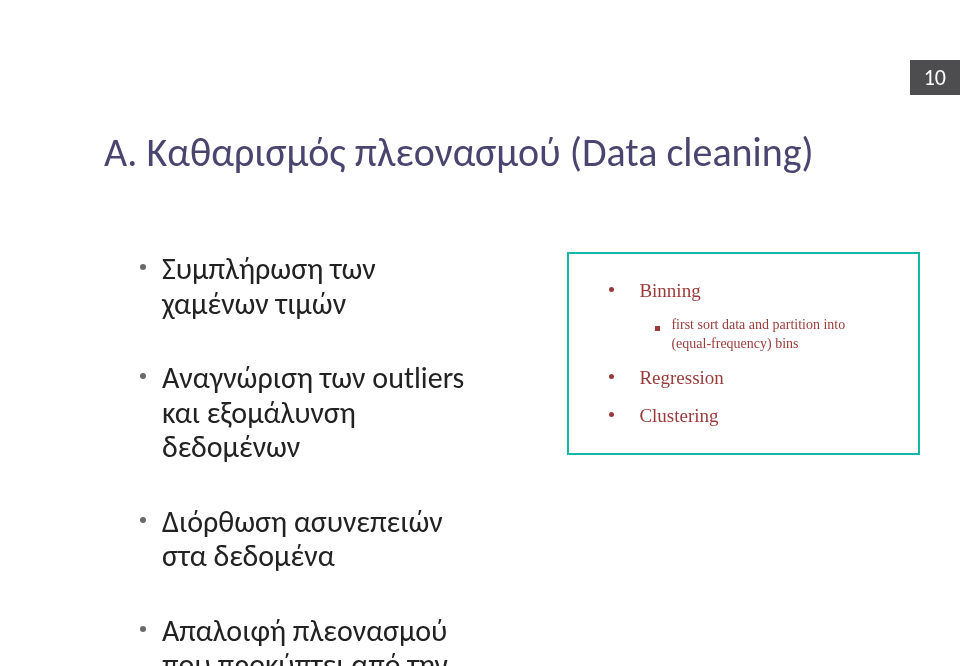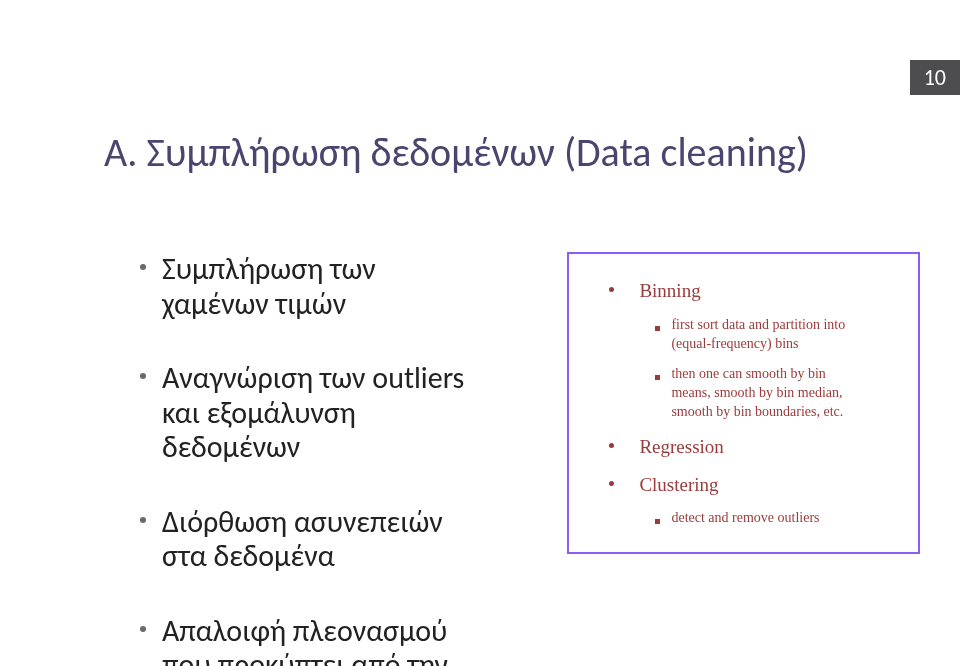--- a/index.html
+++ b/index.html
@@ -61,21 +61,21 @@
     content: '';
     position: absolute;
     left: 0;
     top: 12px;
     width: 6px;
     height: 6px;
     border-radius: 50%;
     background: #6a6a6a;
   }
   .box {
-    border: 2px solid #8b5cf6;
+    border: 2px solid #14b8a6;
     padding: 12px 12px 12px 16px;
   }
   .rbullets {
     list-style: none;
     color: #9a3b3b;
     font-family: Georgia, 'Times New Roman', serif;
   }
   .rbullets > li {
     position: relative;
     padding-left: 18px;
@@ -112,50 +112,46 @@
     width: 5px;
     height: 5px;
     background: #9a3b3b;
   }
 </style>
 </head>
 <body>
 
 <div class="slide">
   <div class="page-num">10</div>
-  <div class="title">Α. Συμπλήρωση δεδομένων (Data cleaning)</div>
+  <div class="title">Α. Καθαρισμός πλεονασμού (Data cleaning)</div>
 
   <div class="columns">
 
     <div class="left-col">
       <ul class="bullets">
         <li>Συμπλήρωση των χαμένων τιμών</li>
         <li>Αναγνώριση των outliers και εξομάλυνση δεδομένων</li>
         <li>Διόρθωση ασυνεπειών στα δεδομένα</li>
         <li>Απαλοιφή πλεονασμού που προκύπτει από την ενοποίηση των δεδομένων</li>
       </ul>
     </div>
 
     <div class="right-col">
       <div class="box">
         <ul class="rbullets">
           <li>
             <span>Binning</span>
             <ul class="sub">
               <li>first sort data and partition into (equal-frequency) bins</li>
-              <li>then one can smooth by bin means, smooth by bin median, smooth by bin boundaries, etc.</li>
             </ul>
           </li>
           <li>
             <span>Regression</span>
           </li>
           <li>
             <span>Clustering</span>
-            <ul class="sub">
-              <li>detect and remove outliers</li>
-            </ul>
           </li>
         </ul>
       </div>
     </div>
 
   </div>
 </div>
 
 </body></html>

